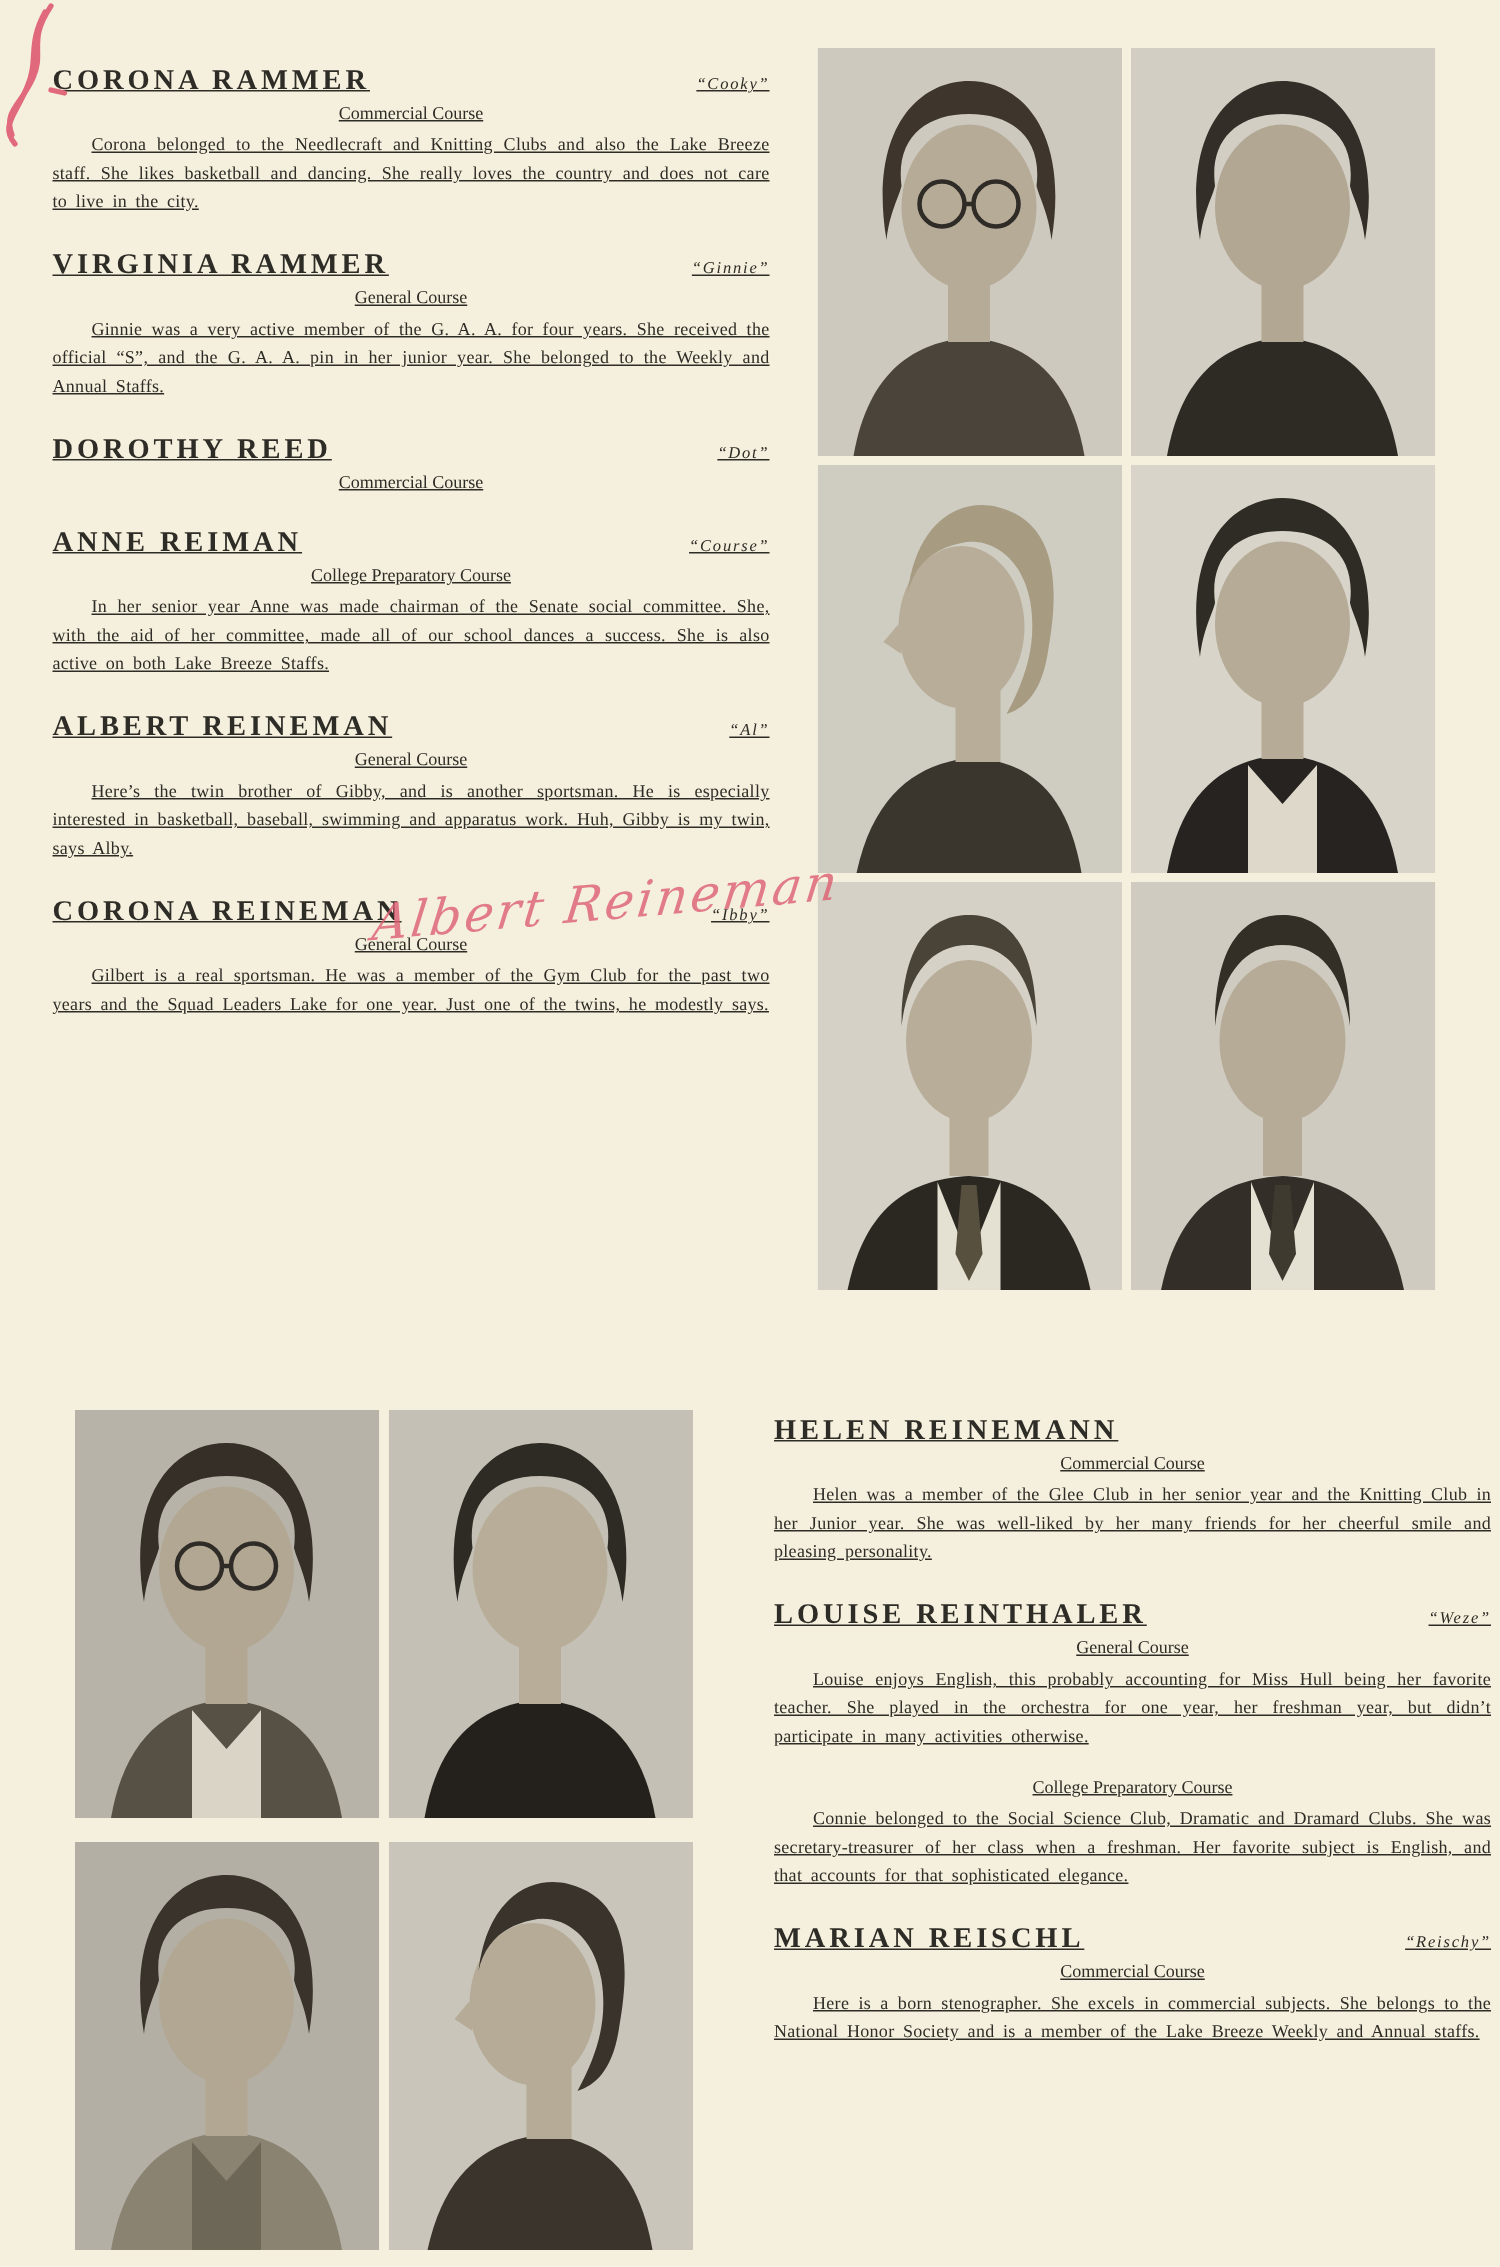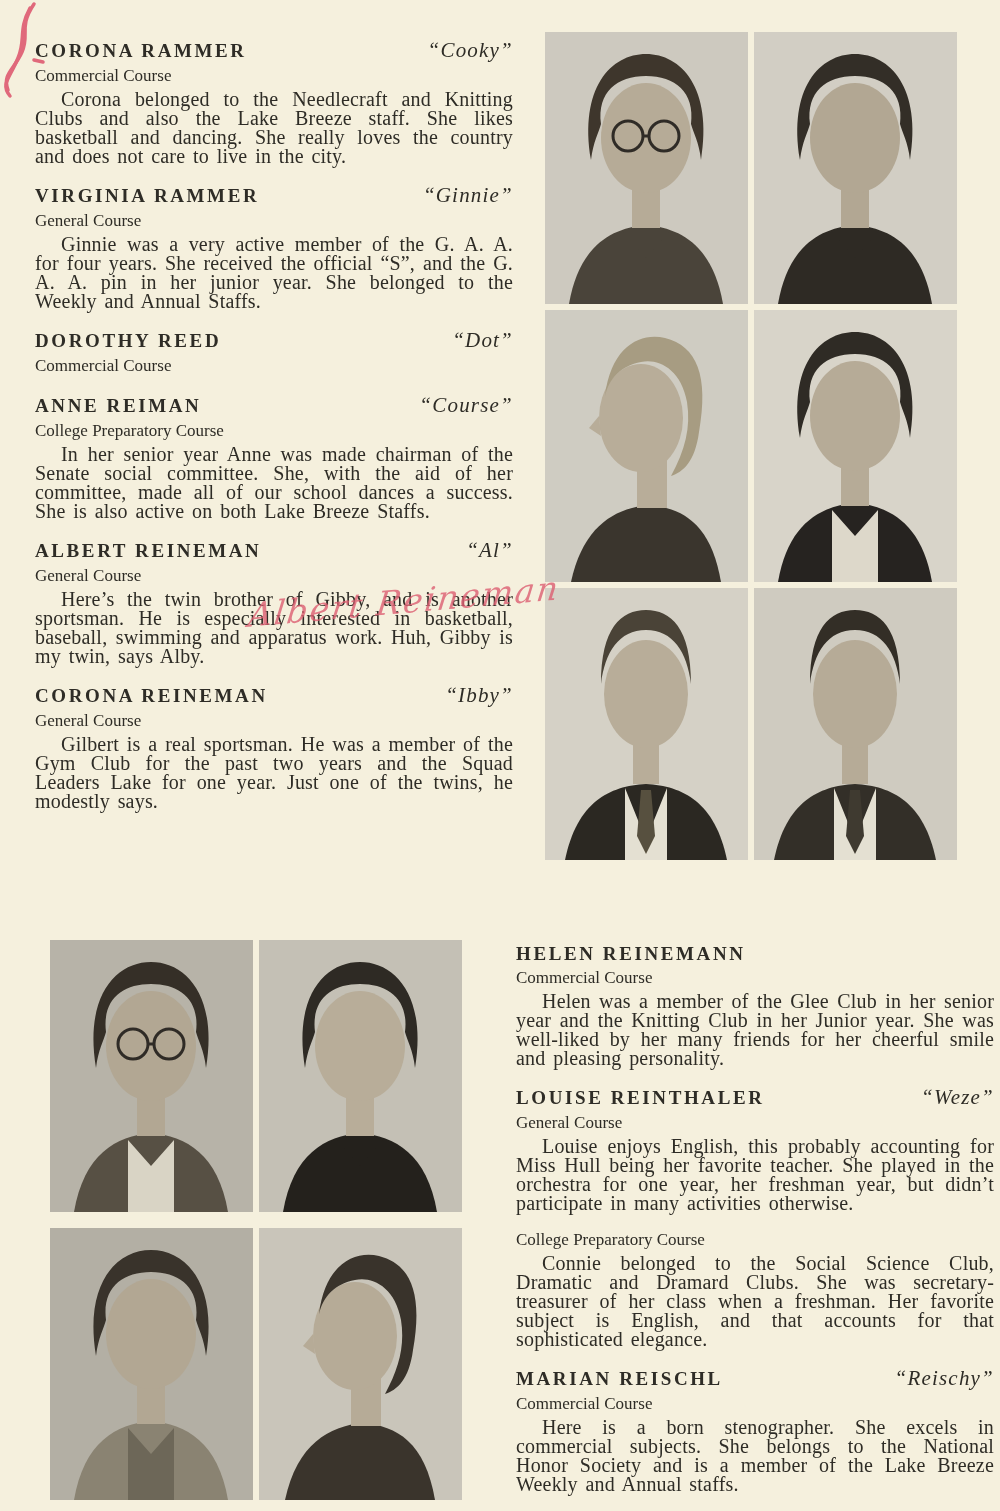--- a/index.html
+++ b/index.html
@@ -8,30 +8,30 @@
     width:1000px;height:1511px;
     background:#f5f0dd;
     color:#2e2c26;
     font-family:"Liberation Serif", serif;
     overflow:hidden;
   }
   
   .text-col{position:absolute;}
   .top-text{left:35px;top:38px;width:478px;}
   .bottom-text{left:516px;top:943px;width:478px;}
-  .entry{margin-bottom:17px;}
+  .entry{margin-bottom:17px;text-decoration:underline;}
   .head{display:flex;justify-content:space-between;align-items:baseline;}
   .name{
     margin:0;font-size:19px;font-weight:bold;letter-spacing:2.6px;
     font-family:"Liberation Serif", serif;
   }
-  .nick{font-style:italic;font-size:21px;letter-spacing:1.2px;white-space:nowrap;}
-  .course{font-size:17px;margin-top:3px;}
+  .nick{font-style:italic;font-size:11px;letter-spacing:1.2px;white-space:nowrap;margin-top:12px;}
+  .course{text-align:center;font-size:12px;margin-top:3px;}
   .bio{
-    margin:4px 0 0;font-size:20px;line-height:19px;
+    margin:4px 0 0;font-size:12px;line-height:19px;
     text-align:justify;text-indent:26px;
     letter-spacing:.2px;word-spacing:2.5px;
   }
   
   .photo-grid{position:absolute;display:grid;grid-template-columns:203px 203px;gap:6px;}
   .top-photos{left:545px;top:32px;}
   .bottom-photos{left:50px;top:935px;}
   .top-photos .photo{width:203px;height:272px;}
   .bottom-photos .photo{width:203px;height:282px;}
   .photo{overflow:hidden;}

